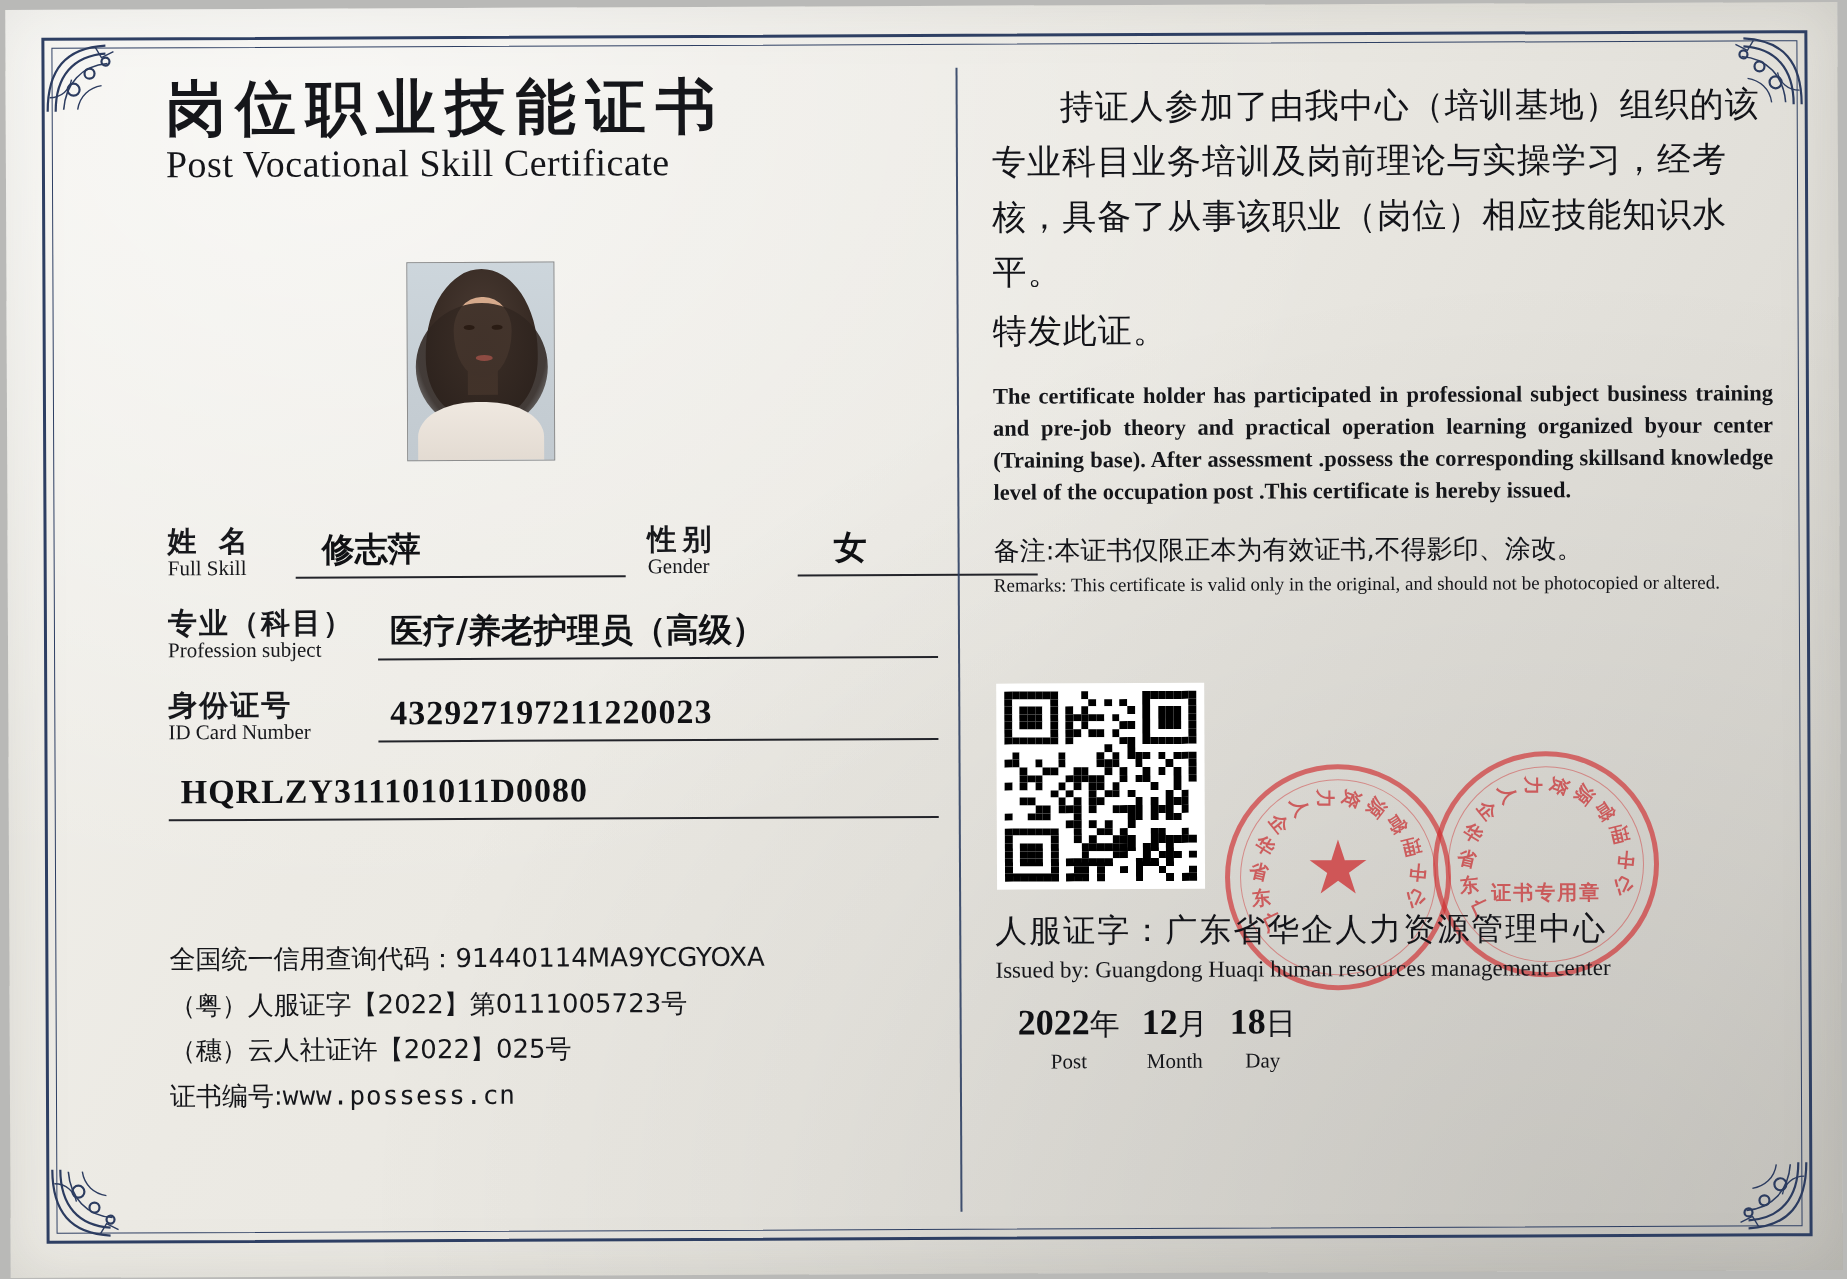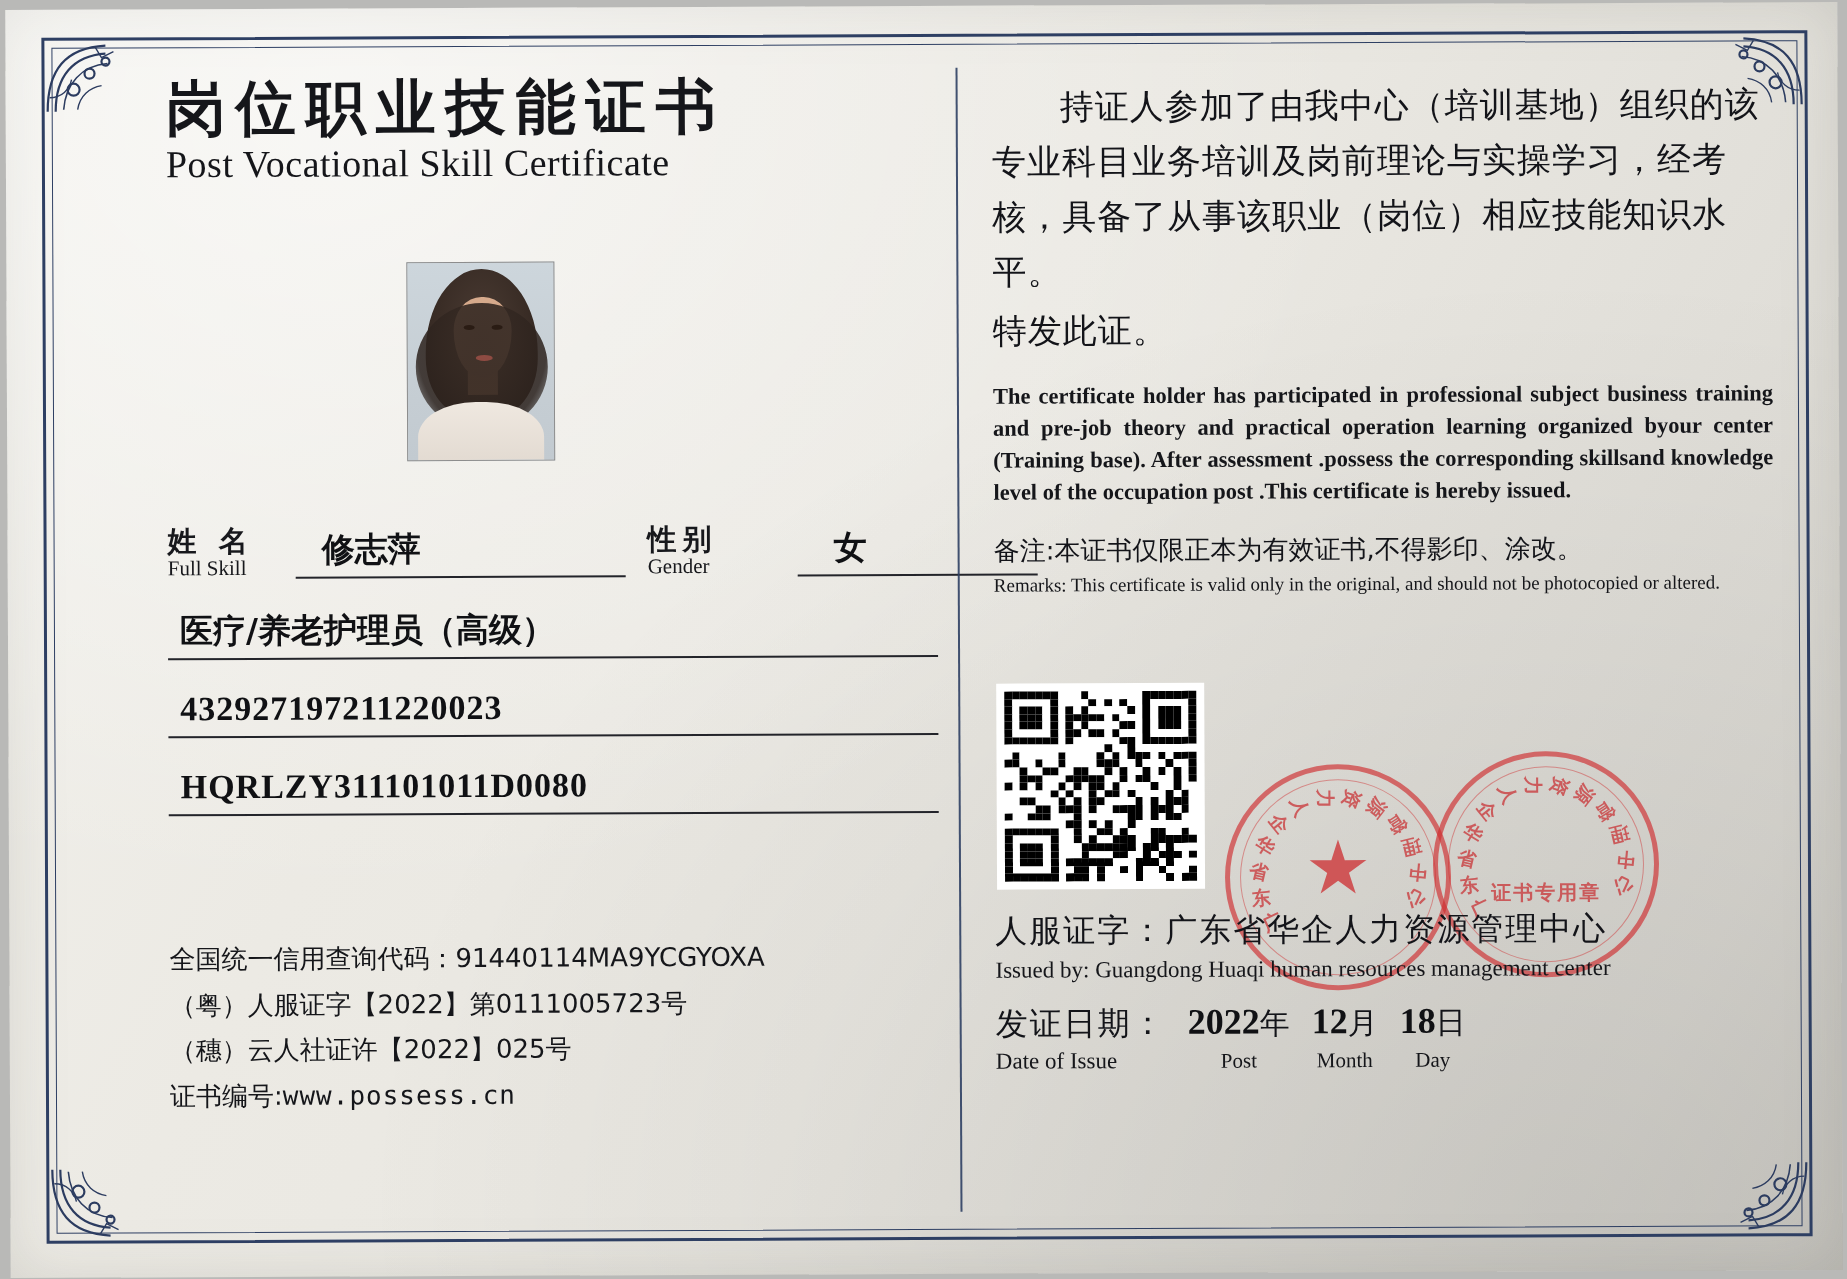--- a/index.html
+++ b/index.html
@@ -460,24 +460,32 @@
             </div>
             <div class="val first">修志萍</div>
             <div class="lbl second">
               <span class="cn">性别</span>
               <span class="en">Gender</span>
             </div>
             <div class="val second">女</div>
           </div>
 
           <div class="row">
+            <div class="lbl lbl-wide">
+              <span class="cn">专业（科目）</span>
+              <span class="en">Profession subject</span>
+            </div>
             <div class="val">医疗/养老护理员（高级）</div>
           </div>
 
           <div class="row">
+            <div class="lbl lbl-wide">
+              <span class="cn">身份证号</span>
+              <span class="en">ID Card Number</span>
+            </div>
             <div class="val mono">432927197211220023</div>
           </div>
 
           <div class="row">
             <div class="val mono">HQRLZY311101011D0080</div>
           </div>
 
         </div>
 
         <div class="notes">
@@ -1177,24 +1185,20 @@
             <span>人服证字：</span><span>广东省华企人力资源管理中心</span>
           </div>
           <div class="en">
             <span>Issued by:</span>
             <span>Guangdong Huaqi human resources management center</span>
           </div>
         </div>
 
         <div class="date-block">
           <div class="date-row">
-            <div class="date-lbl">
-              <span class="cn">发证日期：</span>
-              <span class="en">Date of Issue</span>
-            </div>
             <div class="date-seg">
               <span class="num">2022</span><span class="cnu">年</span>
               <span class="enu">Post</span>
             </div>
             <div class="date-seg">
               <span class="num">12</span><span class="cnu">月</span>
               <span class="enu">Month</span>
             </div>
             <div class="date-seg">
               <span class="num">18</span><span class="cnu">日</span>

